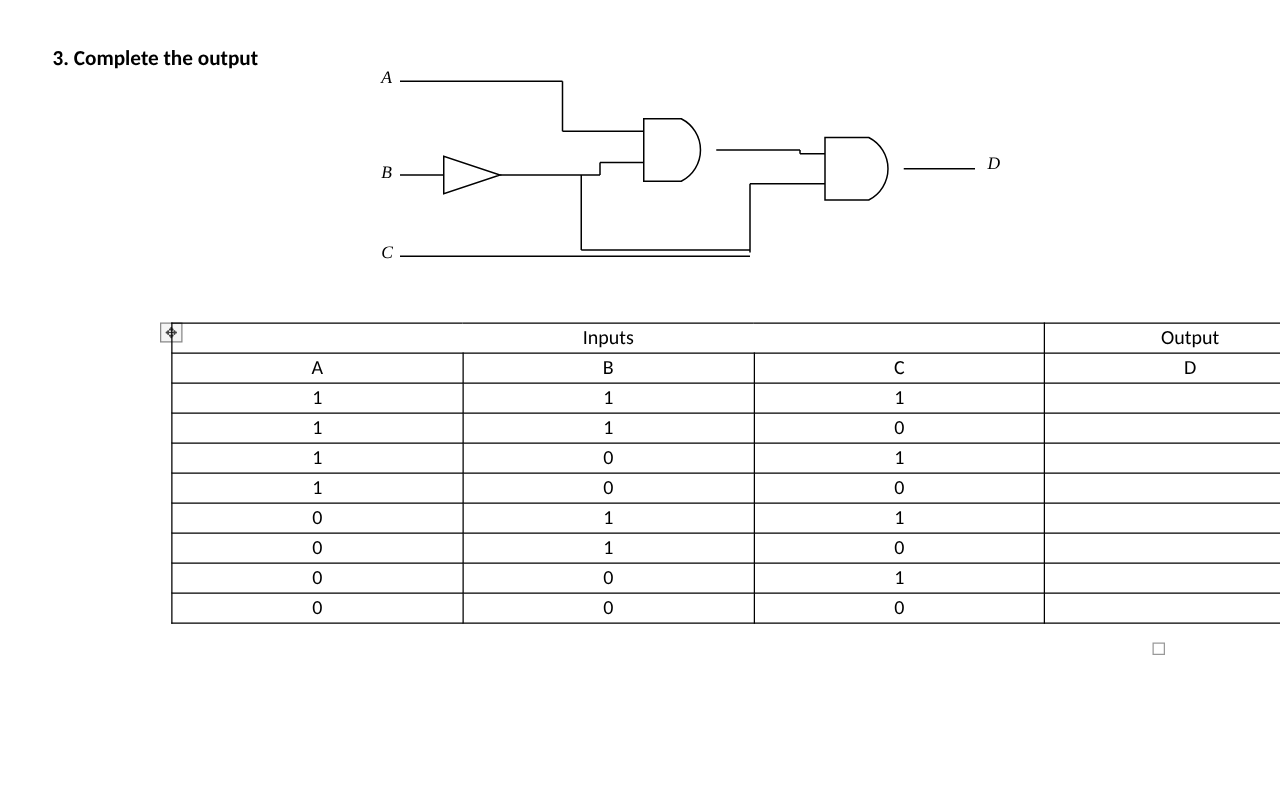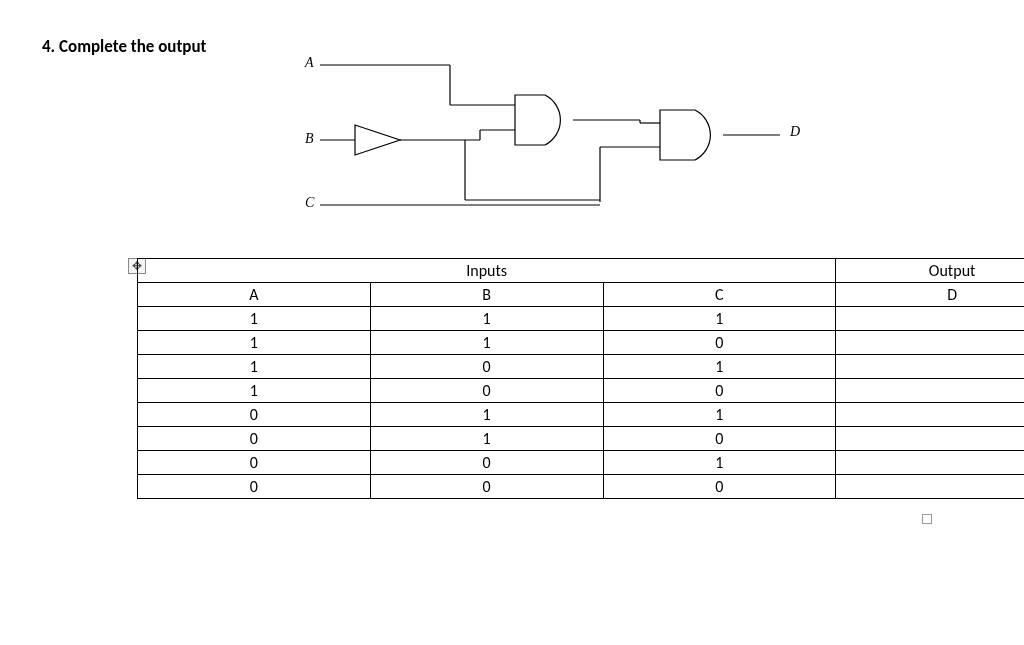--- a/index.html
+++ b/index.html
@@ -79,21 +79,21 @@
       width: 10px;
       height: 10px;
       border: 1px solid #999;
       background: #fff;
     }
   </style>
 </head>
 <body>
 
 <div class="question-text">
-  <div class="question-line1">4. Complete the output</div>
+  <div class="question-line1">3. Complete the output</div>
 </div>
 
 <div class="circuit-container">
   <svg width="520" height="180">
 
     <line x1="20" y1="10" x2="150" y2="10" stroke="#000" stroke-width="1.2"></line>
     <line x1="150" y1="10" x2="150" y2="50" stroke="#000" stroke-width="1.2"></line>
     <line x1="150" y1="50" x2="215" y2="50" stroke="#000" stroke-width="1.2"></line>
 
     <line x1="20" y1="85" x2="55" y2="85" stroke="#000" stroke-width="1.2"></line>

